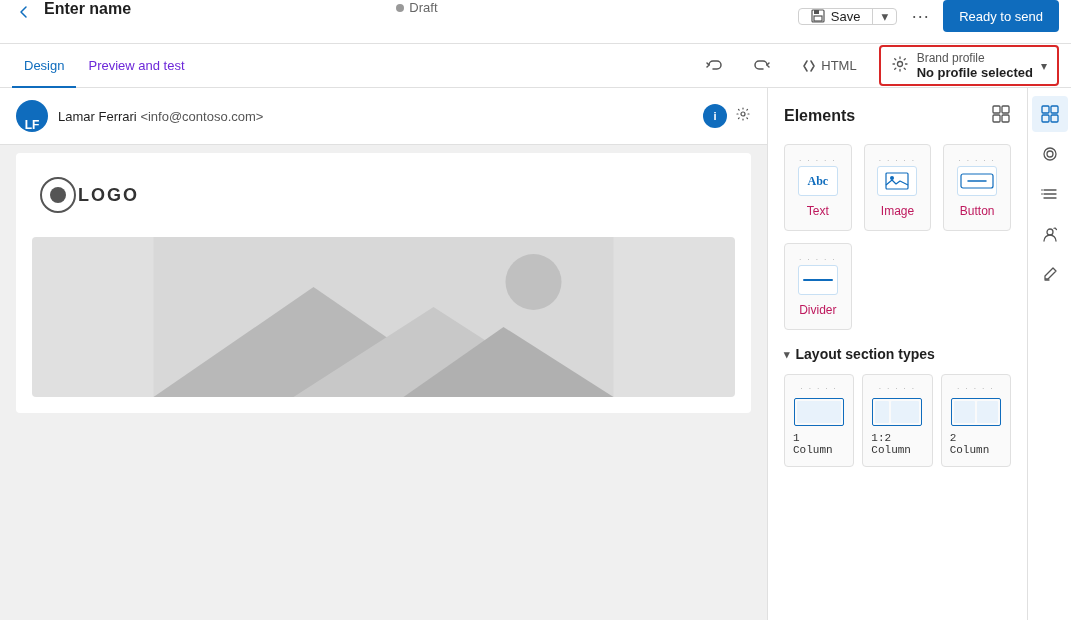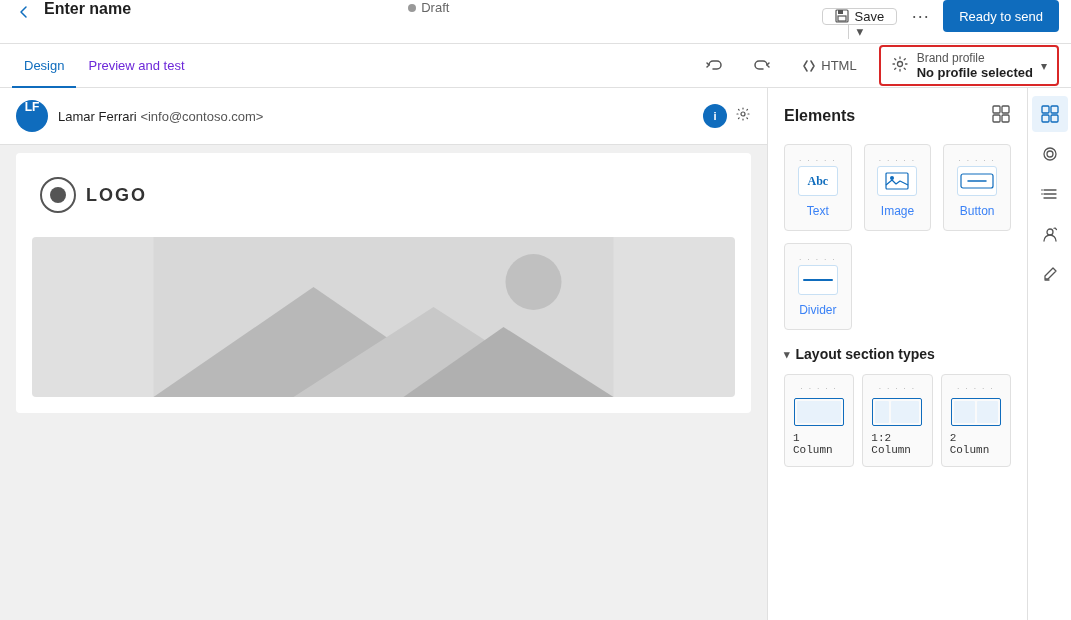--- a/index.html
+++ b/index.html
@@ -26,21 +26,21 @@
       display: flex; align-items: center; gap: 5px; color: #666; font-size: 13px;
     }
     .draft-dot {
       width: 8px; height: 8px; border-radius: 50%; background: #999;
     }
     .top-actions {
       display: flex; align-items: center; gap: 6px;
     }
     .save-btn {
       display: flex; align-items: center; border: 1px solid #d0d0d0; border-radius: 4px;
-      background: #fff; cursor: pointer; height: 17px; flex-direction: column;
+      background: #fff; cursor: pointer; height: 17px;
     }
     .save-btn-main {
       padding: 0 12px; border: none; background: none; cursor: pointer; font-size: 13px; color: #1f1f1f; height: 100%;
       display: flex; align-items: center; gap: 6px;
     }
     .save-btn-arrow {
       padding: 0 8px; border-left: 1px solid #d0d0d0; height: 100%; display: flex; align-items: center;
       background: none; border-top: none; border-right: none; border-bottom: none; cursor: pointer; color: #555;
     }
     .more-btn {
@@ -111,39 +111,39 @@
     .email-header {
       background: #fff;
       padding: 12px 16px;
       border-bottom: 1px solid #e0e0e0;
     }
     .sender-row {
       display: flex; align-items: center; gap: 10px;
     }
     .avatar {
       width: 32px; height: 32px; border-radius: 50%; background: #0f6cbd;
-      display: flex; align-items: flex-start; justify-content: center;
+      display: flex; align-items: flex-end; justify-content: center;
       color: #fff; font-size: 12px; font-weight: 600;
     }
     .sender-info { flex: 1; }
     .sender-name { font-size: 13px; color: #1f1f1f; }
     .header-icons { display: flex; gap: 8px; }
     .header-icon-btn {
       background: none; border: none; cursor: pointer; color: #555; font-size: 14px;
       width: 24px; height: 24px; display: flex; align-items: center; justify-content: center;
       border-radius: 50%; background: #0f6cbd; color: #fff; font-size: 11px; font-weight: 600;
     }
     .gear-icon-btn {
       background: none; border: none; cursor: pointer; color: #555; font-size: 16px;
     }
     .subject-row {
       margin-top: 10px; font-size: 13px;
     }
     .logo-section {
-      padding: 24px; display: flex; align-items: center; gap: 10px;
+      padding: 24px; display: flex; align-items: center; gap: 2px;
     }
     .logo-circle {
       width: 36px; height: 36px; border-radius: 50%; border: 2px solid #555;
       display: flex; align-items: center; justify-content: center;
     }
     .logo-inner {
       width: 16px; height: 16px; border-radius: 50%; background: #555;
     }
     .logo-text {
       font-size: 18px; font-weight: 700; color: #333; letter-spacing: 2px;
@@ -182,21 +182,21 @@
       border: 1px solid #e0e0e0; border-radius: 4px; padding: 12px 8px;
       display: flex; flex-direction: column; align-items: center; gap: 8px;
       cursor: pointer; background: #fafafa;
     }
     .element-icon {
       width: 40px; height: 30px; display: flex; align-items: center; justify-content: center;
       border: 1px solid #c8e0f4; border-radius: 3px; background: #fff;
       color: #0f6cbd; font-size: 14px;
     }
     .element-label {
-      font-size: 12px; color: #3b82f6; text-align: center;
+      font-size: 12px; color: #be185d; text-align: center;
     }
     .divider-element {
       grid-column: span 1;
     }
     .divider-line-icon {
       width: 30px; height: 2px; background: #0f6cbd; border-radius: 1px;
     }
 
     .section-title {
       font-size: 14px; font-weight: 600; color: #1f1f1f; margin-bottom: 12px;

